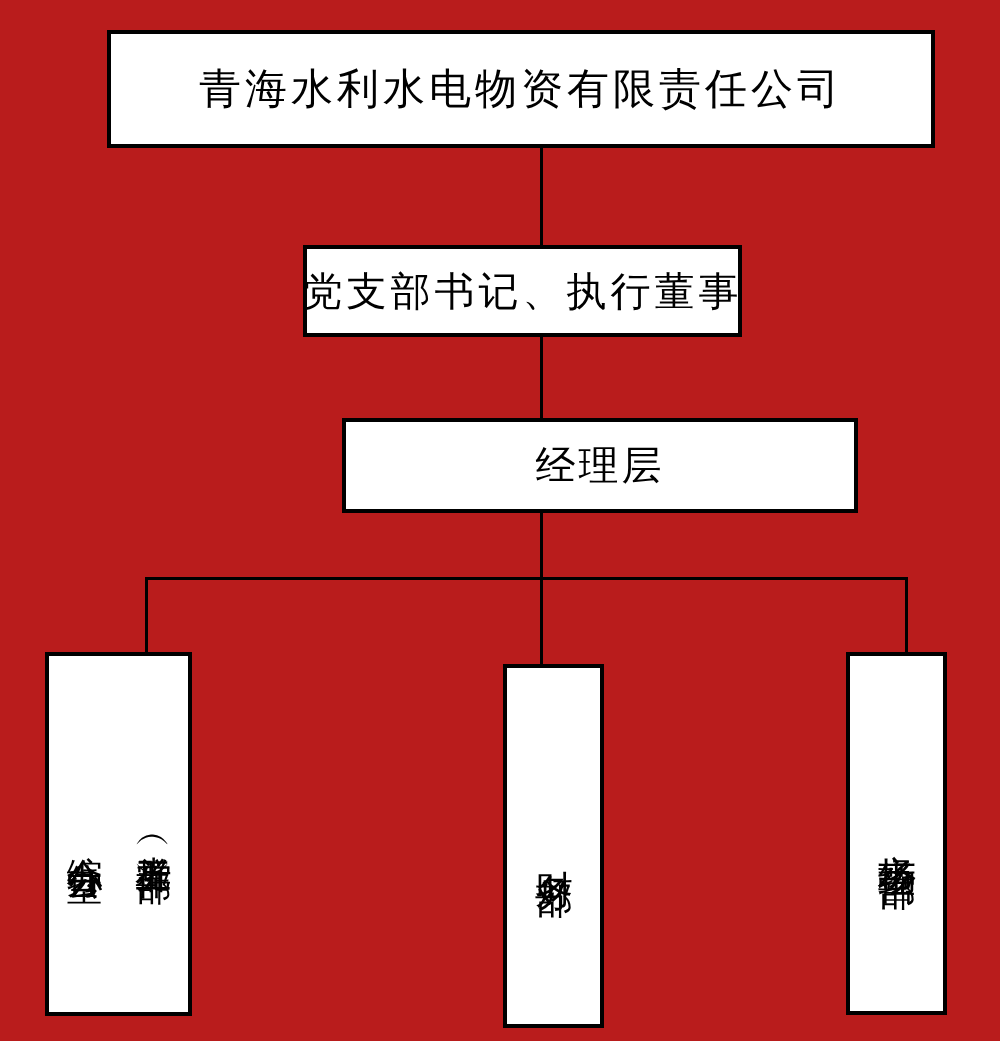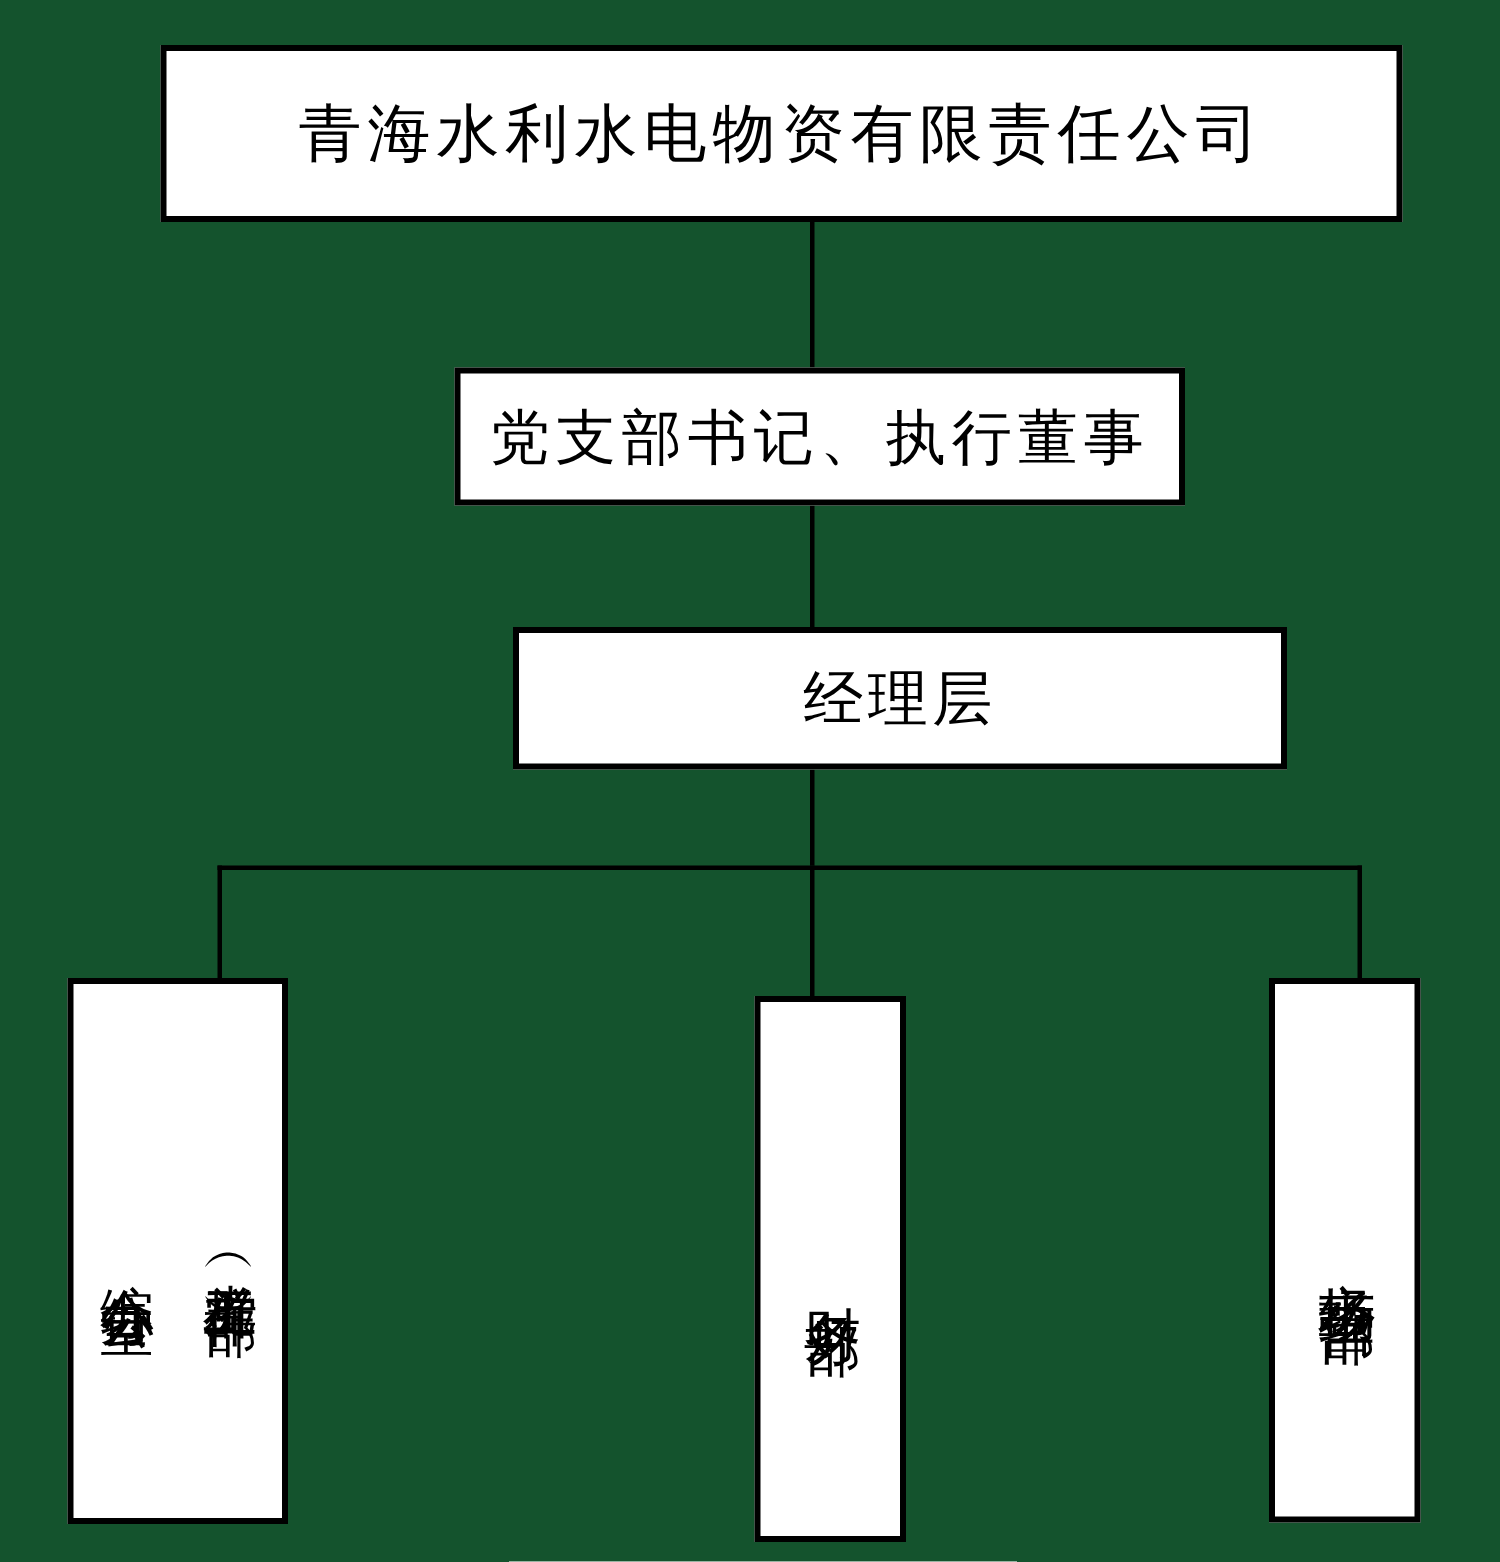--- a/index.html
+++ b/index.html
@@ -4,21 +4,21 @@
 <style>
   html, body {
     margin: 0;
     padding: 0;
     background: #ffffff;
   }
   .canvas {
     position: relative;
     width: 1000px;
     height: 1041px;
-    background: #14532d;
+    background: #b91c1c;
     font-family: "Liberation Serif", "DejaVu Serif", serif;
     color: #000000;
     overflow: hidden;
   }
   .node {
     position: absolute;
     background: #ffffff;
     border: 4px solid #000000;
     box-sizing: border-box;
     display: flex;
@@ -26,21 +26,21 @@
     justify-content: center;
     text-align: center;
   }
   .node .label {
     display: block;
     white-space: nowrap;
   }
   
   .node-company   { left: 107px; top: 30px;  width: 828px; height: 118px; }
   .node-company .label { font-size: 42px; letter-spacing: 4px; }
-  .node-secretary { left: 303px; top: 245px; width: 487px; height: 92px; }
+  .node-secretary { left: 303px; top: 245px; width: 439px; height: 92px; }
   .node-secretary .label { font-size: 40px; letter-spacing: 4px; }
   .node-management{ left: 342px; top: 418px; width: 516px; height: 95px; }
   .node-management .label { font-size: 40px; letter-spacing: 3px; }
   
   .node-dept { flex-direction: row; }
   .vtext {
     writing-mode: vertical-rl;
     text-orientation: mixed;
     white-space: nowrap;
     font-size: 38px;

